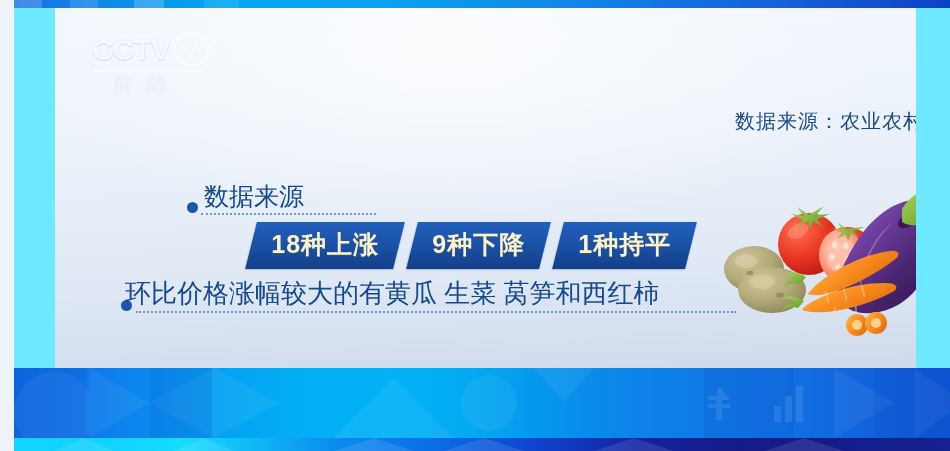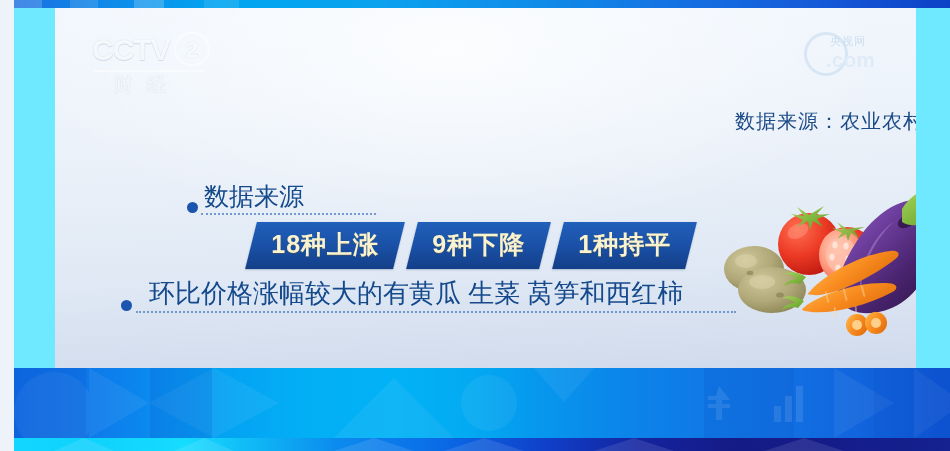--- a/index.html
+++ b/index.html
@@ -116,21 +116,21 @@
     position:absolute;white-space:nowrap;color:#14498c;
   }
 
   .row1{left:132px;top:172px;}
   .row1 .bullet-dot{top:22px;}
   .row1 .bullet-text{left:17px;top:0;font-size:25px;}
   .row1 .bullet-dots-line{left:14px;top:31px;width:175px;}
 
   .row2{left:66px;top:268px;}
   .row2 .bullet-dot{top:24px;}
-  .row2 .bullet-text{left:28px;top:0;font-size:26px;}
+  .row2 .bullet-text{left:4px;top:0;font-size:26px;}
   .row2 .bullet-dots-line{left:15px;top:33px;width:600px;}
 
   
   .badges{position:absolute;left:196px;top:214px;display:flex;gap:13px;}
   .badge{
     transform:skewX(-14deg);
     background:linear-gradient(180deg,#2160bb 0%,#194fa4 55%,#143f88 100%);
     padding:6px 20px 8px 20px;
     box-shadow:0 1px 2px rgba(20,50,100,.25);
   }
@@ -178,25 +178,20 @@
   <div class="panel">
     <div class="panel-sheen"></div>
 
     <div class="cctv-logo">
       <div class="cctv-txt">CCTV</div>
       <div class="cctv-2">2</div>
       <div class="cctv-bar"></div>
       <div class="cctv-cn">财经</div>
     </div>
 
-    <div class="cn-watermark">
-      <div class="ring"></div>
-      <div class="wm-cn">央视网</div>
-      <div class="wm-com">.com</div>
-    </div>
 
     <div class="subtitle">数据来源：农业农村部</div>
 
     <div class="bullet-row row1">
       <div class="bullet-dot"></div>
       <div class="bullet-dots-line"></div>
       <div class="bullet-text">数据来源</div>
     </div>
 
     <div class="badges">

